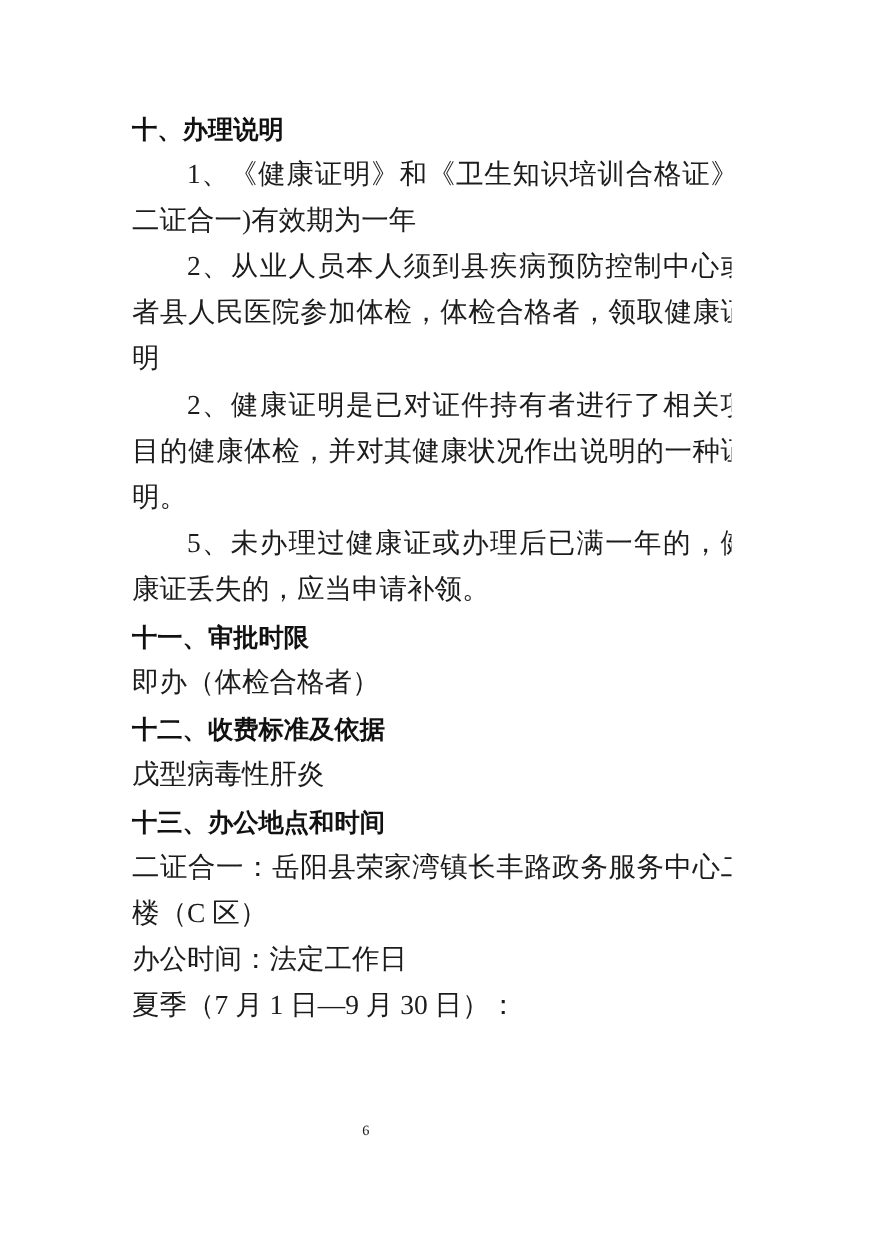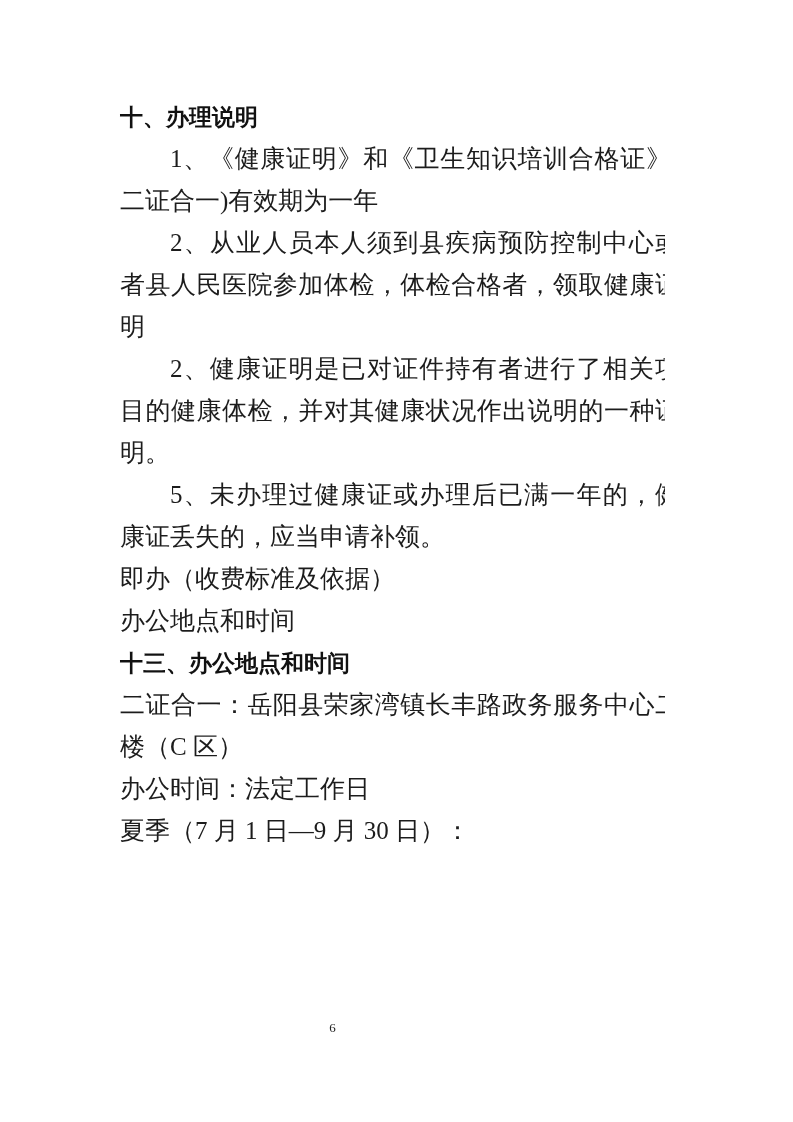--- a/index.html
+++ b/index.html
@@ -61,23 +61,25 @@
 
 <div class="page">
   <div class="content">
 
     <h2 class="sec-heading">十、办理说明</h2>
     <p class="para indent">1、《健康证明》和《卫生知识培训合格证》(二证合一)有效期为一年</p>
     <p class="para indent">2、从业人员本人须到县疾病预防控制中心或者县人民医院参加体检，体检合格者，领取健康证明</p>
     <p class="para indent">2、健康证明是已对证件持有者进行了相关项目的健康体检，并对其健康状况作出说明的一种证明。</p>
     <p class="para indent">5、未办理过健康证或办理后已满一年的，健康证丢失的，应当申请补领。</p>
 
-    <p class="para">即办（收费标准及依据）</p>
+    <h2 class="sec-heading">十一、审批时限</h2>
+    <p class="para">即办（体检合格者）</p>
 
-    <p class="para">办公地点和时间</p>
+    <h2 class="sec-heading">十二、收费标准及依据</h2>
+    <p class="para">戊型病毒性肝炎</p>
 
     <h2 class="sec-heading">十三、办公地点和时间</h2>
     <p class="para">二证合一：岳阳县荣家湾镇长丰路政务服务中心二楼（C 区）</p>
     <p class="para">办公时间：法定工作日</p>
     <p class="para">夏季（7 月 1 日—9 月 30 日）：</p>
 
   </div>
 
   <div class="page-number">6</div>
 </div>

